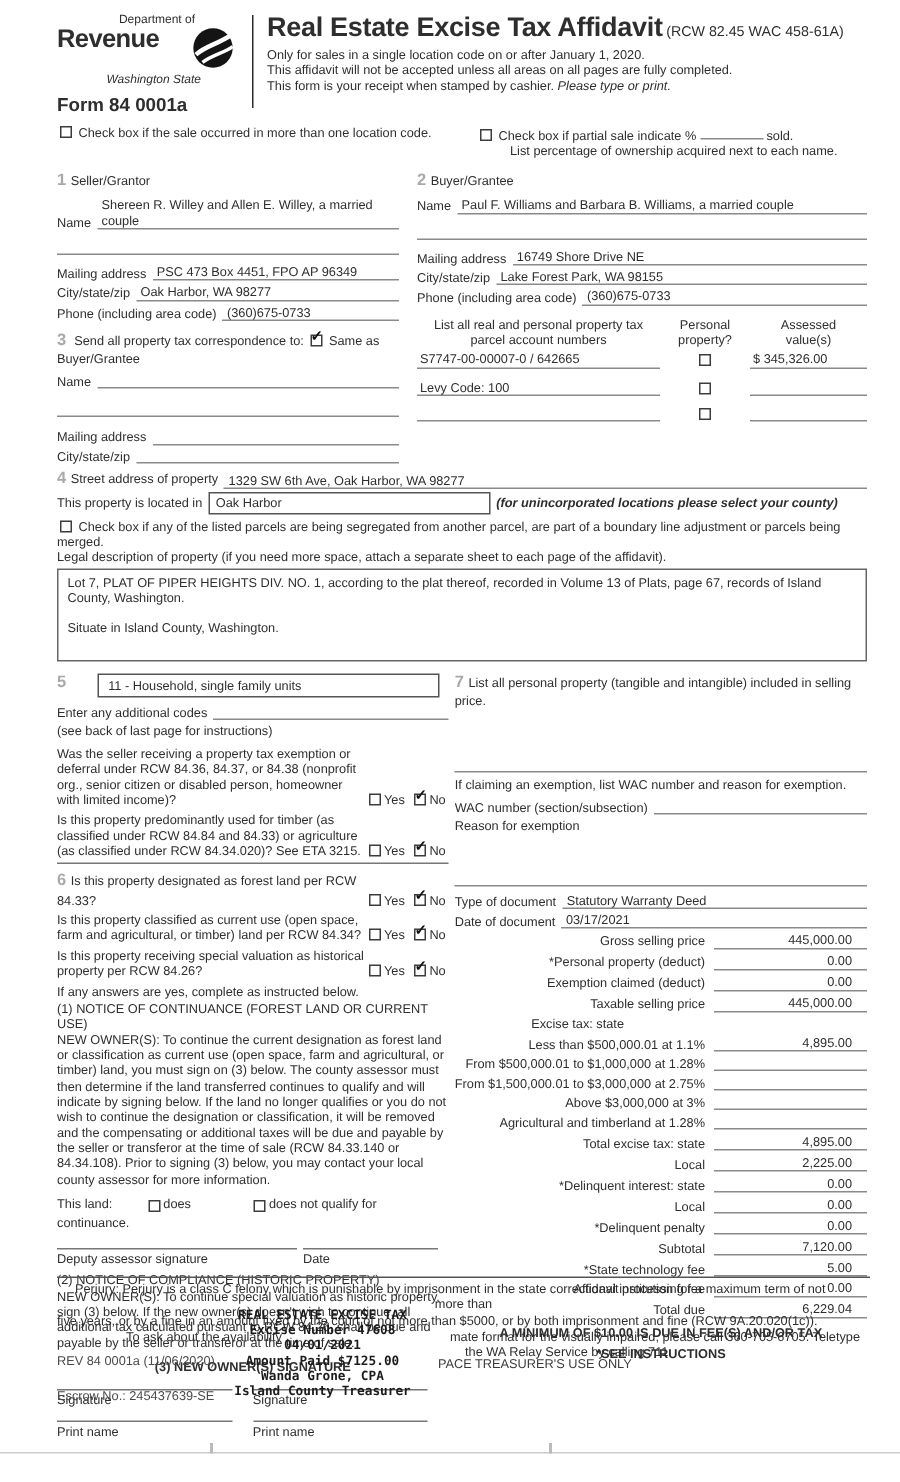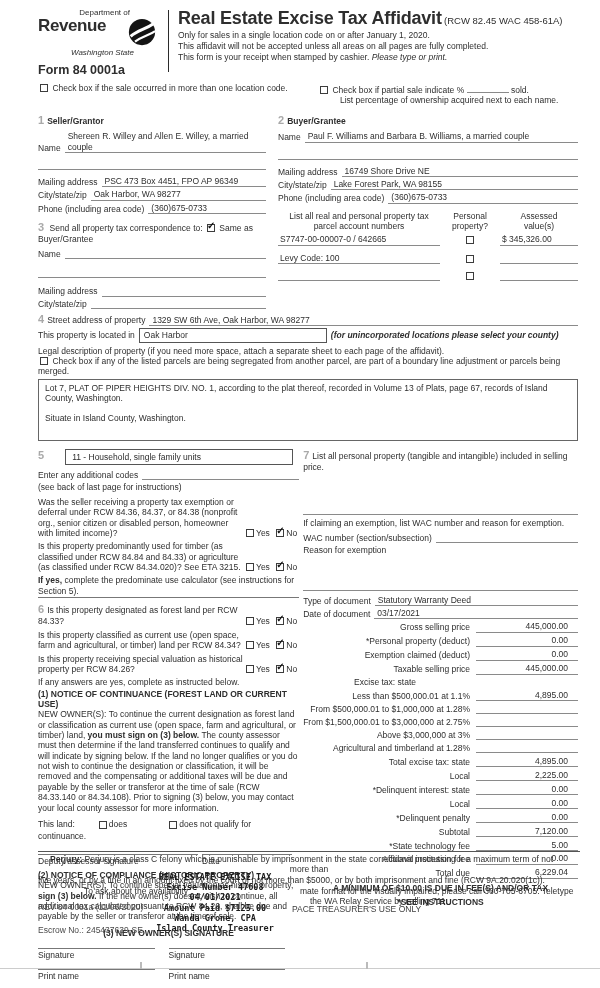--- a/index.html
+++ b/index.html
@@ -2,21 +2,21 @@
 <html><head>
 <meta charset="utf-8">
 <style>
   * { margin:0; padding:0; box-sizing:border-box; }
   html,body { background:#ffffff; }
   .page {
     position:relative; width:600px; height:988px; background:#fff;
     font-family:"Liberation Sans", sans-serif; font-size:8.5px; color:#2e2e2e;
     padding:8px 22px 0 38px; overflow:hidden; line-height:1.22;
   }
-  b { font-weight:700; }
+  b { font-weight:400; }
   .secnum { color:#a9a9a9; font-weight:700; font-size:11px; margin-right:3px; }
 
   
   .hdr { display:flex; margin-bottom:5px; }
   .hdr-left { width:124px; text-align:right; padding-right:6px; }
   .dept-prefix { font-size:8px; padding-right:26px; }
   .logo-row { display:flex; justify-content:flex-start; align-items:flex-start;gap:20px; }
   .dept-name { font-size:17px; font-weight:700; letter-spacing:-0.4px; margin-top:-2px; }
   .dept-state { font-size:8px; font-style:italic; padding-right:22px; }
   .form-no { font-size:12.5px; font-weight:700; margin-top:5px; text-align:left; }
@@ -238,25 +238,25 @@
   <div class="sec4">
     <div class="row">
       <span class="lbl"><span class="secnum">4</span><span>Street address of property</span></span>
       <span class="fill">1329 SW 6th Ave, Oak Harbor, WA 98277</span>
     </div>
     <div class="located-row">
       <span>This property is located in</span>
       <span class="located-box">Oak Harbor</span>
       <span class="located-note">(for unincorporated locations please select your county)</span>
     </div>
-    <div>Legal description of property (if you need more space, attach a separate sheet to each page of the affidavit).</div>
     <div>
       <span class="cb"></span>
       <span>Check box if any of the listed parcels are being segregated from another parcel, are part of a boundary line adjustment or parcels being merged.</span>
     </div>
+    <div>Legal description of property (if you need more space, attach a separate sheet to each page of the affidavit).</div>
     <div class="legalbox">
       <div>Lot 7, PLAT OF PIPER HEIGHTS DIV. NO. 1, according to the plat thereof, recorded in Volume 13 of Plats, page 67, records of Island County, Washington.</div>
       <div class="sp"></div>
       <div>Situate in Island County, Washington.</div>
     </div>
   </div>
 
   <div class="cols">
     <div class="colL">
       <div class="usecode-row">
@@ -276,21 +276,20 @@
           <span class="cb"><i class="mark">✓</i></span><span class="ynlbl">No</span>
         </span>
       </div>
       <div class="qrow">
         <span class="qtext">Is this property predominantly used for timber (as classified under RCW 84.84 and 84.33) or agriculture (as classified under RCW 84.34.020)? See ETA 3215.</span>
         <span class="yn">
           <span class="cb"></span><span class="ynlbl">Yes</span>
           <span class="cb"><i class="mark">✓</i></span><span class="ynlbl">No</span>
         </span>
       </div>
-      <div><b>If yes,</b><span> complete the predominate use calculator (see instructions for Section 5).</span></div>
       <div class="leftrule"></div>
 
       <div class="qrow">
         <span class="qtext"><span class="secnum">6</span><span>Is this property designated as forest land per RCW 84.33?</span></span>
         <span class="yn">
           <span class="cb"></span><span class="ynlbl">Yes</span>
           <span class="cb"><i class="mark">✓</i></span><span class="ynlbl">No</span>
         </span>
       </div>
       <div class="qrow">

